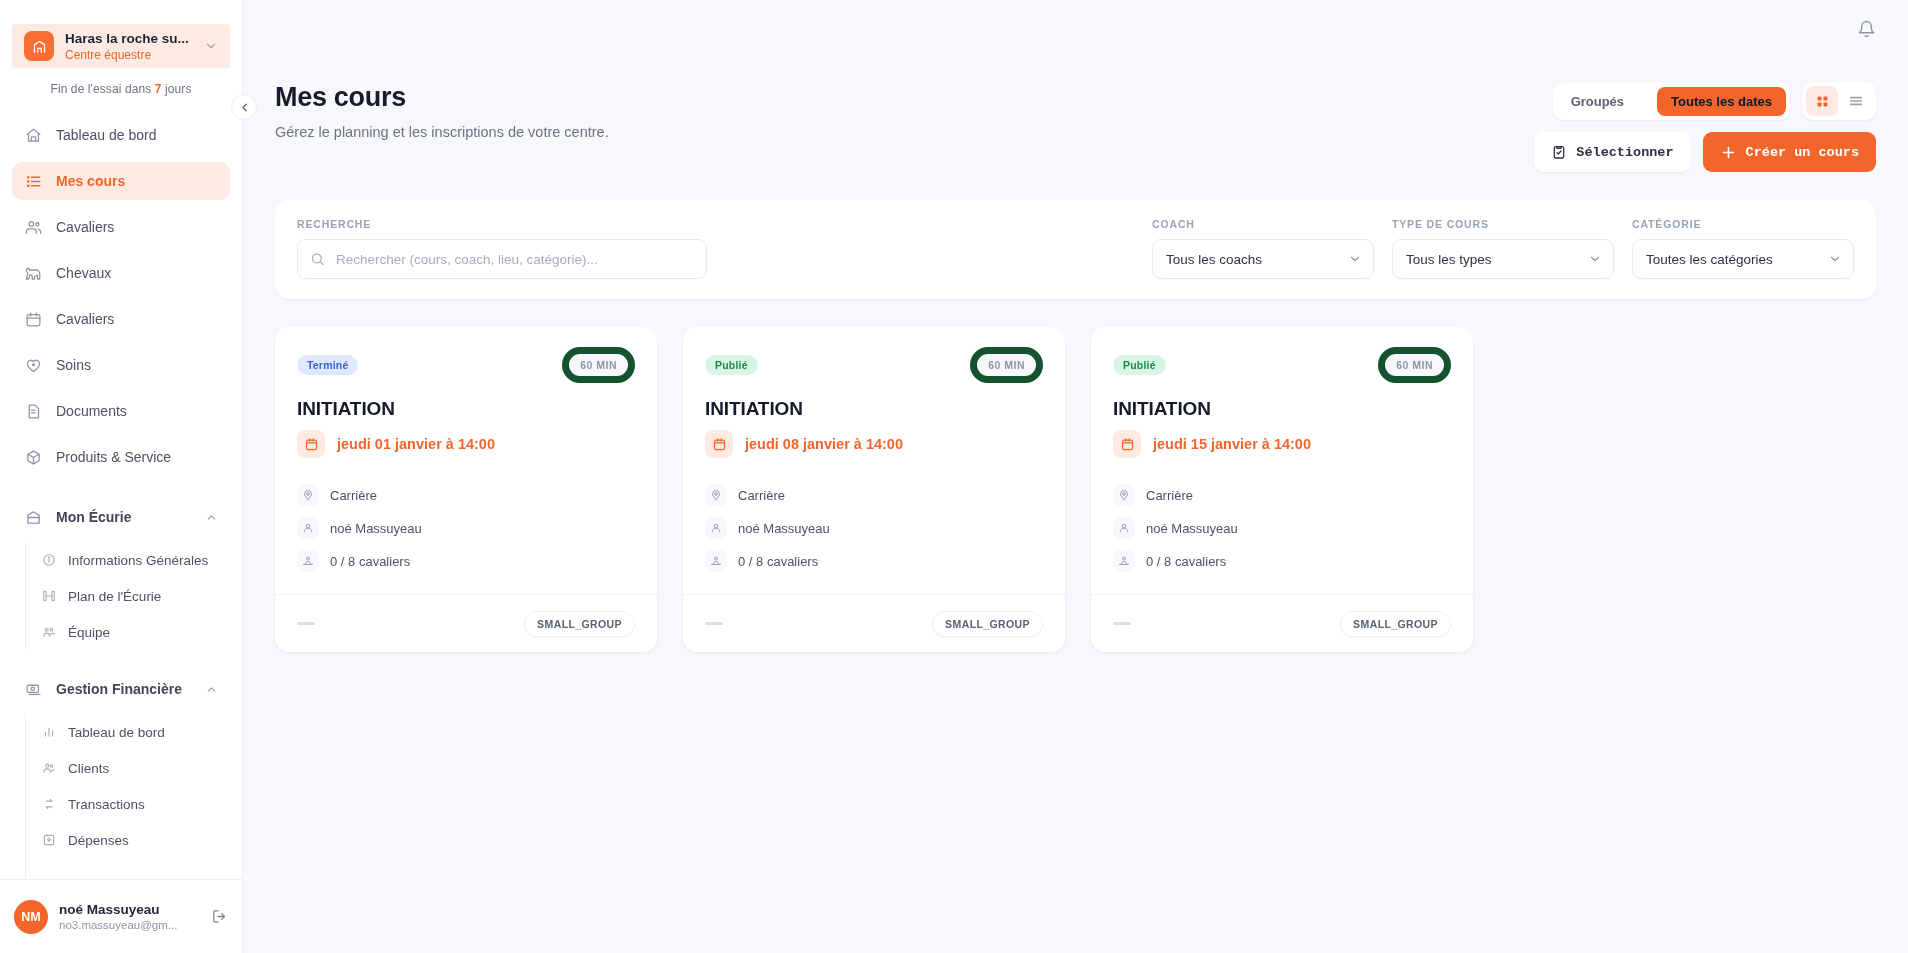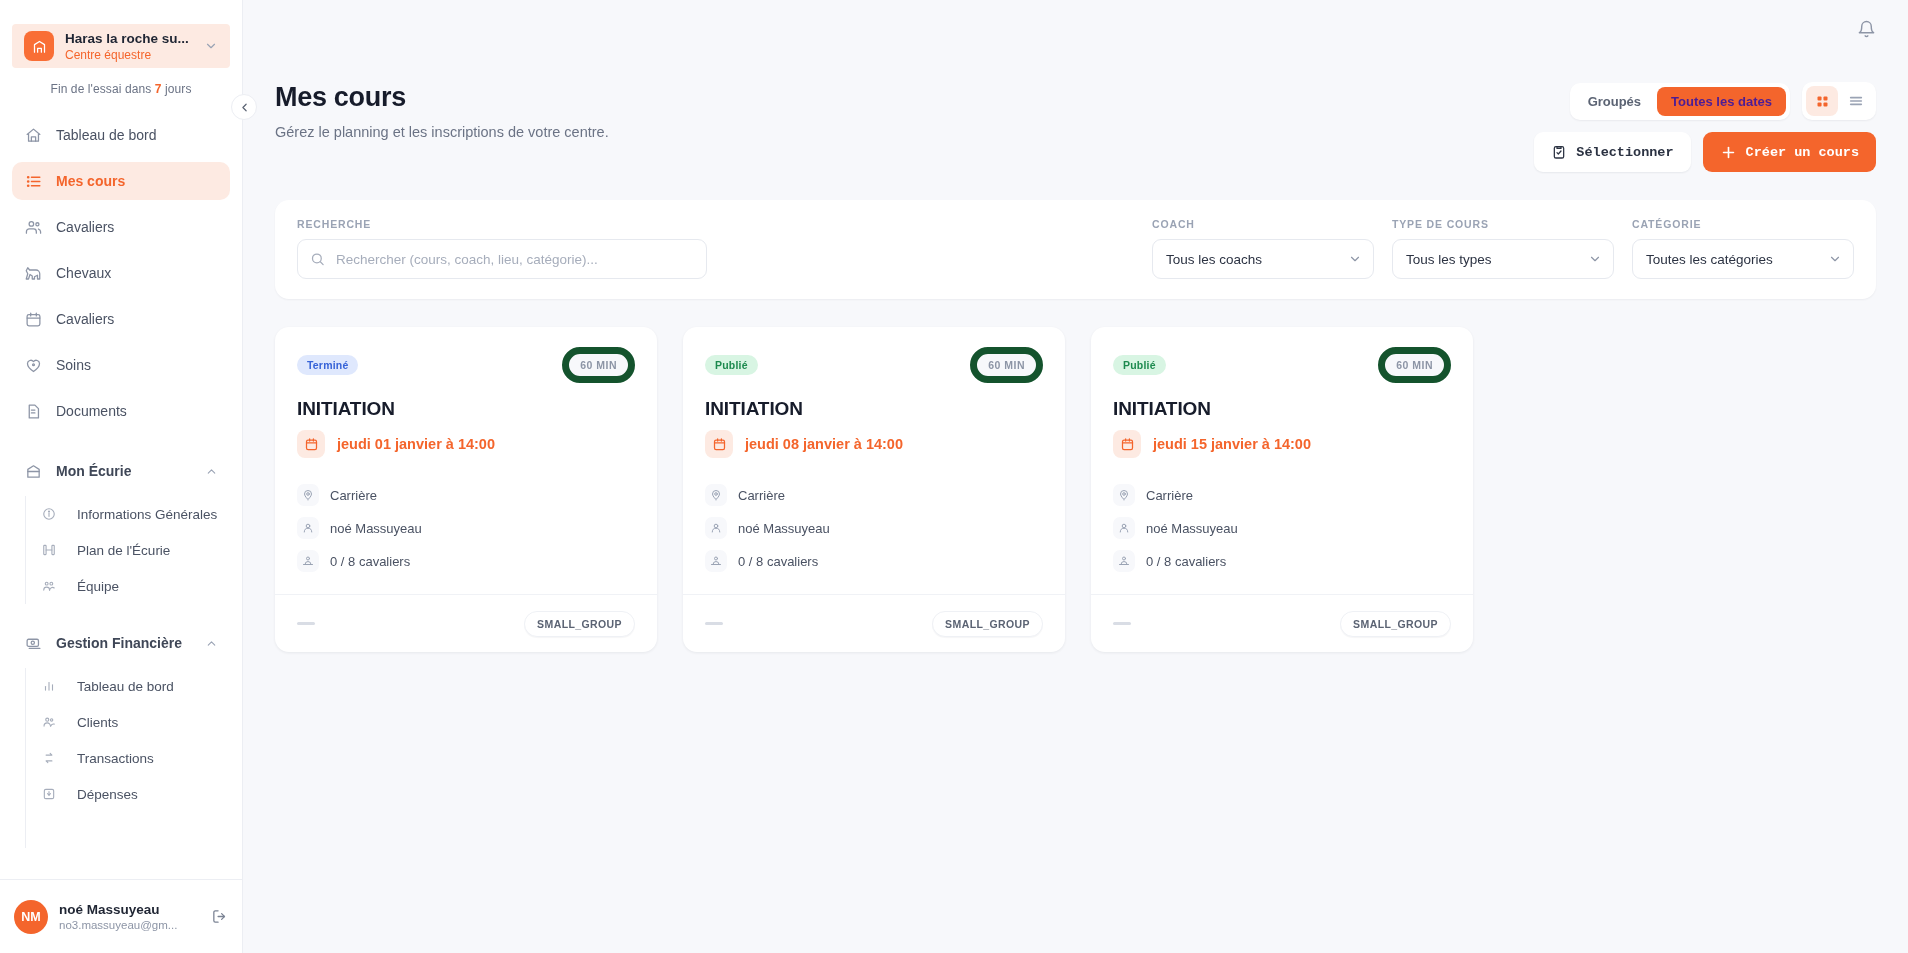--- a/index.html
+++ b/index.html
@@ -46,21 +46,21 @@
   }
   .nav-item .ico { width: 18px; height: 18px; flex: 0 0 18px; color: #8d95a6; display: flex; align-items: center; justify-content: center; }
   .nav-item.active { background: #fdeae2; color: #f4652c; font-weight: 600; }
   .nav-item.active .ico { color: #f4652c; }
   .nav-group-head { display: flex; align-items: center; gap: 14px; height: 38px;
     margin: 0 12px 6px 12px; padding: 0 12px; border-radius: 10px; color: #3f4757;
     font-size: 14px; font-weight: 600; cursor: pointer; }
   .nav-group-head .ico { width: 18px; height: 18px; flex: 0 0 18px; color: #8d95a6; display:flex; align-items:center; justify-content:center;}
   .nav-group-head .caret { margin-left: auto; color: #9aa3b4; display: flex; }
   .sub-list { margin: 0 12px 6px 25px; border-left: 1px solid #eceef3; padding-left: 0; }
-  .sub-item { display: flex; align-items: center; gap: 21px; height: 36px; padding-left: 15px;
+  .sub-item { display: flex; align-items: center; gap: 12px; height: 36px; padding-left: 15px;
     font-size: 13.5px; color: #4a5263; cursor: pointer; }
   .sub-item .ico { width: 15px; height: 15px; flex: 0 0 15px; color: #a6adbb; display:flex; align-items:center; justify-content:center;}
   .group-gap { height: 14px; }
 
   .user-bar {
     border-top: 1px solid #eceef3; height: 74px; display: flex; align-items: center;
     gap: 11px; padding: 0 14px; flex: 0 0 74px;
   }
   .avatar {
     width: 34px; height: 34px; border-radius: 50%; background: #f4652c; color: #fff;
@@ -84,28 +84,28 @@
 
   .page { padding: 24px 32px 0 32px; position: relative; }
   .page-head { display: flex; align-items: flex-start; }
   .page-title { font-size: 27px; font-weight: 700; color: #171c2b; letter-spacing: -.3px; }
   .page-sub { font-size: 14.5px; color: #6b7385; margin-top: 11px; }
 
   .head-right { margin-left: auto; display: flex; flex-direction: column; align-items: flex-end; gap: 12px; }
   .head-row { display: flex; align-items: center; gap: 12px; }
 
   .seg {
-    background: #fff; border-radius: 10px; padding: 4px; display: flex; gap: 2px;
+    background: #fff; border-radius: 10px; padding: 4px; display: flex; gap: 19px;
     box-shadow: 0 1px 2px rgba(16,24,40,.06);
   }
   .seg button {
     border: 0; background: transparent; font-family: inherit; font-size: 13px; font-weight: 600;
     color: #5b6373; padding: 7px 14px; border-radius: 8px; cursor: pointer;
   }
-  .seg button.on { background: #f4652c; color: #4c1d95; }
+  .seg button.on { background: #f4652c; color: #0f172a; }
 
   .viewtoggle {
     background: #fff; border-radius: 10px; padding: 4px; display: flex; gap: 2px;
     box-shadow: 0 1px 2px rgba(16,24,40,.06);
   }
   .viewtoggle .vt {
     width: 32px; height: 30px; border-radius: 8px; display: flex; align-items: center;
     justify-content: center; cursor: pointer; color: #9aa3b4; border: 0; background: transparent;
   }
   .viewtoggle .vt.on { background: #fdeae2; color: #f4652c; }
@@ -289,20 +289,30 @@
         <span class="ico">
           <svg width="17" height="17" viewBox="0 0 24 24" fill="none" stroke="currentColor" stroke-width="1.8" stroke-linecap="round" stroke-linejoin="round">
               <path d="M6 3h8l5 5v13H6z"></path>
               <line x1="9" y1="10" x2="14" y2="10"></line>
               <line x1="9" y1="14" x2="14" y2="14"></line>
             </svg>
         </span>
         <span>Documents</span>
       </div>
 
+      <div class="nav-item">
+        <span class="ico">
+          <svg width="17" height="17" viewBox="0 0 24 24" fill="none" stroke="currentColor" stroke-width="1.8" stroke-linecap="round" stroke-linejoin="round">
+              <path d="M12 3l8 4.5v9L12 21l-8-4.5v-9z"></path>
+              <path d="M4 7.5 12 12l8-4.5"></path>
+              <line x1="12" y1="12" x2="12" y2="21"></line>
+            </svg>
+        </span>
+        <span>Produits &amp; Service</span>
+      </div>
 
       <div class="group-gap"></div>
 
       <div class="nav-group-head">
         <span class="ico">
           <svg width="17" height="17" viewBox="0 0 24 24" fill="none" stroke="currentColor" stroke-width="1.8" stroke-linecap="round" stroke-linejoin="round">
               <path d="M4 20V9l8-5 8 5v11z"></path>
               <path d="M4 12h16"></path>
             </svg>
         </span>

